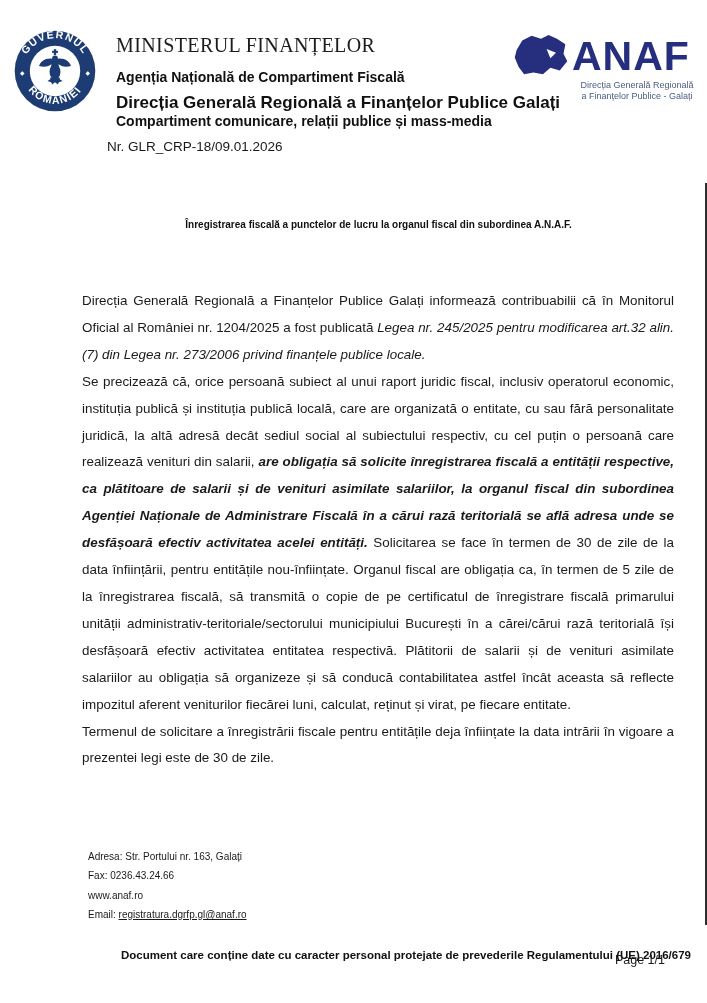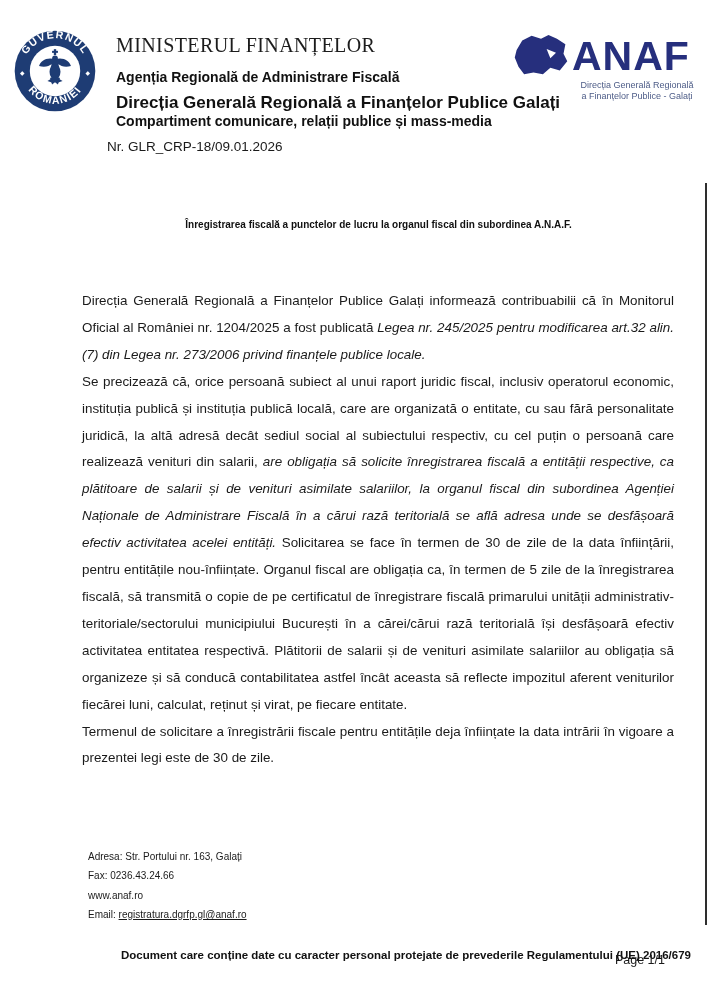--- a/index.html
+++ b/index.html
@@ -32,21 +32,21 @@
 
   
   .doc-title { position: absolute; left: 80px; right: 30px; top: 219px; text-align: center;
                font-size: 10px; font-weight: bold; color: #111; }
 
   
   .doc-body { position: absolute; left: 82px; right: 33px; top: 288px;
               font-size: 13.4px; line-height: 26.9px; text-align: justify; color: #1a1a1a; }
   .doc-body p { margin: 0; }
   .it { font-style: italic; }
-  .bi { font-style: italic; font-weight: normal; }
+  .bi { font-style: italic; font-weight: bold; }
 
   
   .footer-block { position: absolute; left: 88px; top: 847px; font-size: 10px;
                   line-height: 19.3px; color: #1a1a1a; }
   .footer-block a { color: #1a1a1a; text-decoration: underline; }
 
   .gdpr-line { position: absolute; left: 88px; right: 16px; top: 935px; text-align: right;
                font-size: 11.5px; font-weight: bold; color: #111; margin-top: 14px; }
   .page-number { position: absolute; right: 42px; top: 953px; font-size: 12.5px; color: #1a1a1a; }
 
@@ -84,21 +84,21 @@
         <ellipse cx="50" cy="51" rx="6.5" ry="9"></ellipse>
         <path d="M44 58 L56 58 L53.5 66 L50 63.5 L46.5 66 Z"></path>
         <path d="M41 62 L46 59 L47 64 Z"></path>
         <path d="M59 62 L54 59 L53 64 Z"></path>
       </g>
     </svg>
   </div>
 
   <div class="header-text">
     <div class="ministry">MINISTERUL FINANȚELOR</div>
-    <div class="agency">Agenția Regională de Administrare Fiscală</div>
+    <div class="agency">Agenția Națională de Compartiment Fiscală</div>
     <div class="directorate">Direcția Generală Regională a Finanțelor Publice Galați</div>
     <div class="department">Compartiment comunicare, relații publice și mass-media</div>
   </div>
 
   <div class="anaf-logo">
     <div class="anaf-row">
       <svg class="anaf-map" viewBox="0 0 60 48">
         <path fill="#262f7d" d="M4,18 L10,8 L20,3 L30,6 L38,2 L47,6 L56,12 L54,22 L58,30 L50,40 L40,37 L32,44 L22,42 L12,44 L6,36 L2,26 Z"></path>
         <path fill="#ffffff" d="M36,17 L46,21 L40,27 L38,22 Z"></path>
       </svg>

